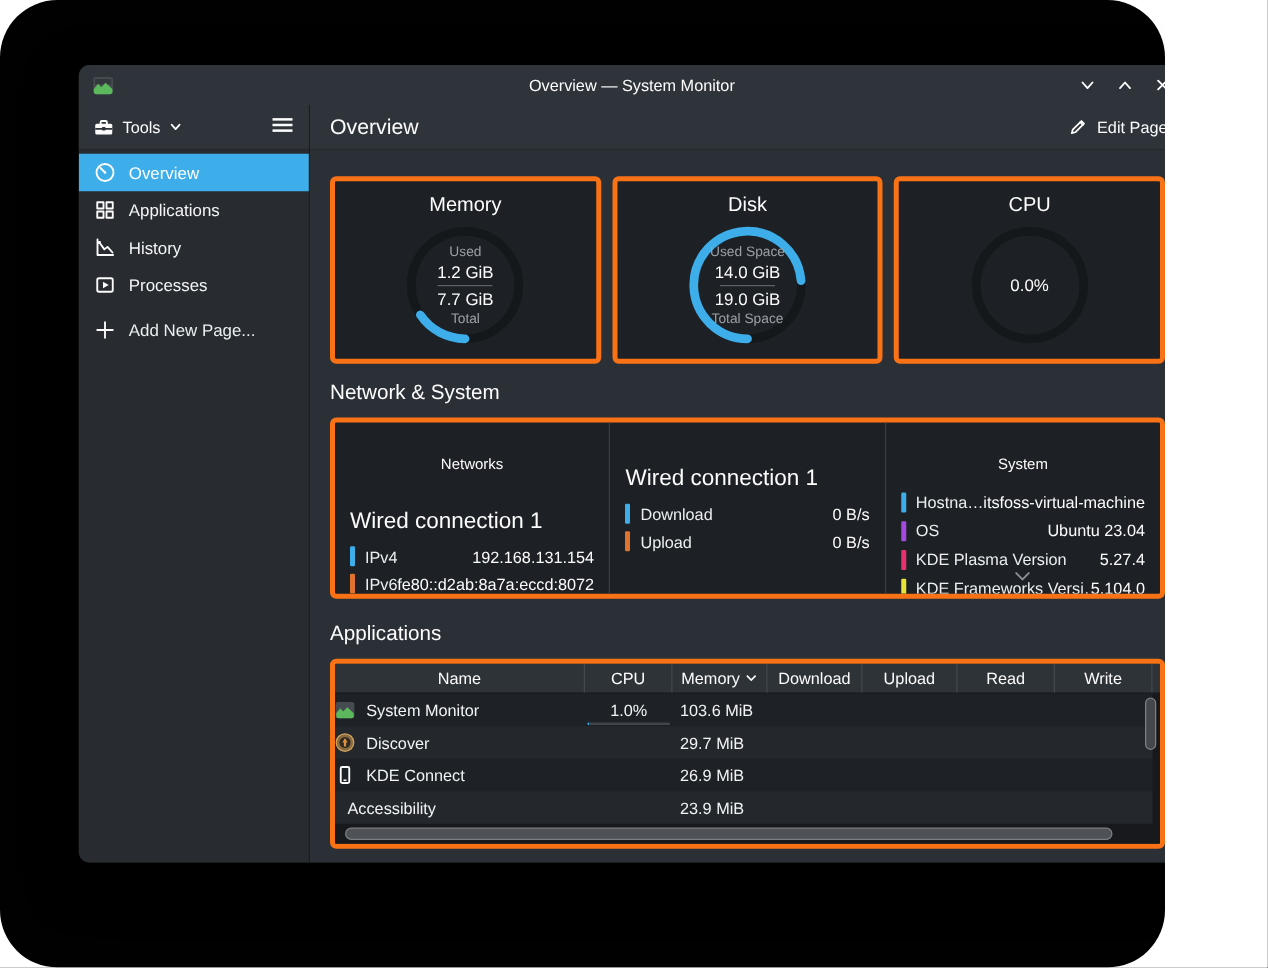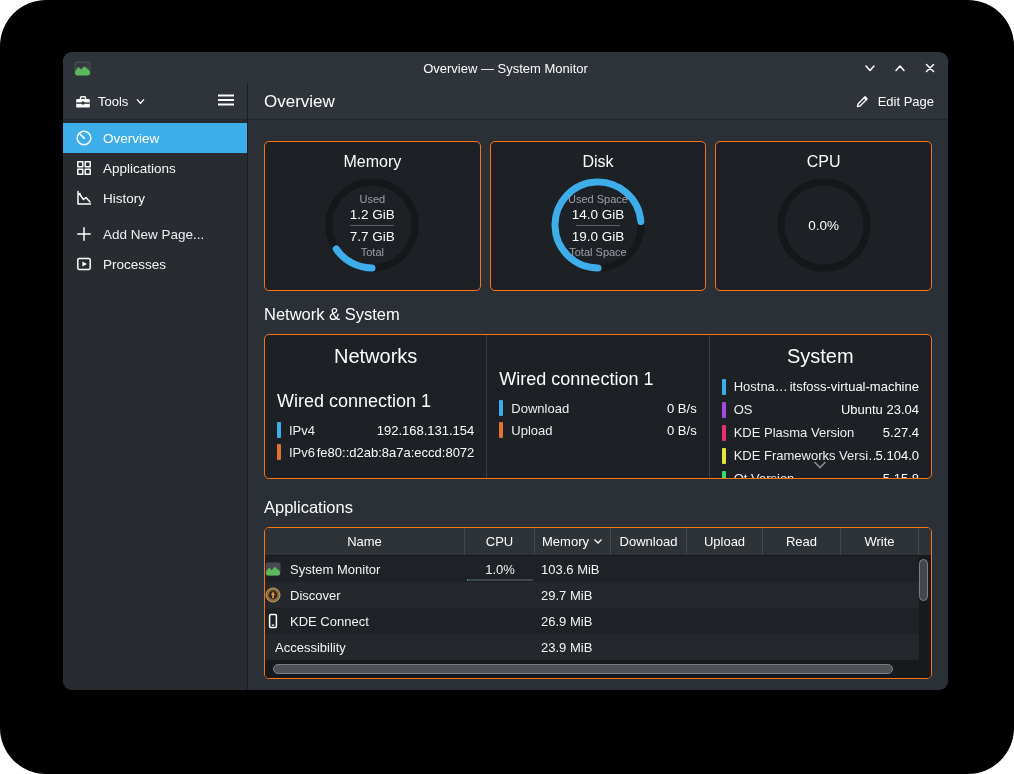--- a/index.html
+++ b/index.html
@@ -1,17 +1,17 @@
 <!DOCTYPE html>
 <html><head>
 <meta charset="utf-8">
 <style>
   * { margin:0; padding:0; box-sizing:border-box; }
   html,body { width:1014px; height:774px; background:#ffffff; font-family:"Liberation Sans","DejaVu Sans",sans-serif; }
-  .stage { position:relative; width:1014px; height:774px; overflow:hidden; }
+  .stage { position:relative; width:932px; height:774px; overflow:hidden; }
   .backdrop { position:absolute; inset:0; background:#010102; border-radius:46px; }
 
   
   .window { position:absolute; left:63px; top:52px; width:885px; height:638px;
             border-radius:9px; overflow:hidden; background:#2b3036;
             box-shadow:0 14px 40px rgba(0,0,0,.65); }
 
   .titlebar { height:32px; background:#2f343a; display:flex; align-items:center; position:relative; }
   .titlebar .app-icon { position:absolute; left:11px; top:8px; width:17px; height:17px; }
   .titlebar .title { flex:1; text-align:center; color:#fcfcfc; font-size:13px; }
@@ -34,40 +34,40 @@
 
   
   .content { flex:1; display:flex; flex-direction:column; background:#2b3036; }
   .content-header { height:36px; background:#2f343a; border-bottom:1px solid #24282c;
                     display:flex; align-items:center; justify-content:space-between; padding:0 14px 0 16px; }
   .page-title { color:#fcfcfc; font-size:17px; }
   .edit-btn { display:flex; align-items:center; gap:8px; background:none; border:none; color:#fcfcfc; font-size:13px; cursor:pointer; font-family:inherit; }
 
   .content-body { flex:1; padding:21px 16px 8px 16px; overflow:hidden; }
 
-  .card { background:#1d2125; border:1px solid #f97316; border-radius:5px; }
+  .card { background:#1d2125; border:4px solid #f97316; border-radius:5px; }
 
   
   .gauge-row { display:flex; gap:9px; }
   .gauge-card { flex:1; height:150px; display:flex; flex-direction:column; align-items:center; }
   .gauge-title { color:#fcfcfc; font-size:16px; margin-top:9px; line-height:22px; }
   .gauge-wrap { position:relative; width:98px; height:98px; margin-top:3px; }
   .gauge-wrap svg { position:absolute; inset:0; }
   .gauge-center { position:absolute; inset:0; display:flex; flex-direction:column; align-items:center; justify-content:center; }
   .gauge-small { color:#9aa0a6; font-size:11px; line-height:14px; }
   .gauge-val { color:#fcfcfc; font-size:13.5px; line-height:17px; }
   .gauge-hr { width:44px; height:1px; background:#5c6167; margin:2px 0; }
 
   .section-h { color:#fcfcfc; font-size:16.5px; font-weight:400; margin:14px 0 10px 0; }
 
   
   .net-card { height:145px; display:flex; overflow:hidden; }
   .net-col { flex:1; padding:10px 12px 0 12px; position:relative; overflow:hidden; }
   .net-col + .net-col { border-left:1px solid #3a3f45; }
-  .net-title { text-align:center; color:#fcfcfc; font-size:20px; line-height:22px; }
+  .net-title { text-align:center; color:#fcfcfc; font-size:12px; line-height:22px;margin-top:12px; }
   .net-sub { color:#fcfcfc; font-size:18px; margin-top:24px; line-height:20px; }
   .sensor-row { display:flex; align-items:center; height:22px; font-size:13px; color:#eceef0; }
   .sensor-row.sys { height:23px;align-items:center; }
   .sensor-bar { width:4px; height:16px; border-radius:1px; margin-right:8px; flex:0 0 4px; }
   .sensor-label { white-space:nowrap; overflow:hidden; }
   .sensor-val { margin-left:auto; white-space:nowrap; color:#fcfcfc; }
   .net-rows { margin-top:8px; }
   .sys-rows { margin-top:8px; }
   .c-blue{background:#3daee9;} .c-orange{background:#e0742f;} .c-purple{background:#a44ae0;}
   .c-pink{background:#e8306d;} .c-yellow{background:#e8e337;} .c-green{background:#35e06a;}
@@ -178,32 +178,32 @@
             <span>Applications</span>
           </div>
           <div class="side-item">
             <svg class="side-icon" viewBox="0 0 18 18">
               <path class="st" d="M3 2.5 V15 H15.5"></path>
               <polyline class="st" points="4.5,5 8.5,10.5 11,8.5 15,13"></polyline>
               <rect x="3.4" y="3.9" width="2.2" height="2.2" class="fw"></rect>
             </svg>
             <span>History</span>
           </div>
-          <div class="side-item add-page">
-            <svg class="side-icon" viewBox="0 0 18 18">
-              <path class="st" d="M9 2.8 V15.2 M2.8 9 H15.2"></path>
-            </svg>
-            <span>Add New Page...</span>
-          </div>
           <div class="side-item">
             <svg class="side-icon" viewBox="0 0 18 18">
               <rect x="2.8" y="3.6" width="12.4" height="10.8" rx="1.4" class="st"></rect>
               <polygon points="7.4,6.4 12,9 7.4,11.6" class="fw"></polygon>
             </svg>
             <span>Processes</span>
+          </div>
+          <div class="side-item add-page">
+            <svg class="side-icon" viewBox="0 0 18 18">
+              <path class="st" d="M9 2.8 V15.2 M2.8 9 H15.2"></path>
+            </svg>
+            <span>Add New Page...</span>
           </div>
         </div>
       </div>
 
       <div class="content">
         <div class="content-header">
           <span class="page-title">Overview</span>
           <button class="edit-btn">
             <svg viewBox="0 0 16 16" width="15" height="15">
               <path class="st" d="M2.6 13.4 L3.4 10.4 L10.8 3 L13 5.2 L5.6 12.6 Z"></path>

